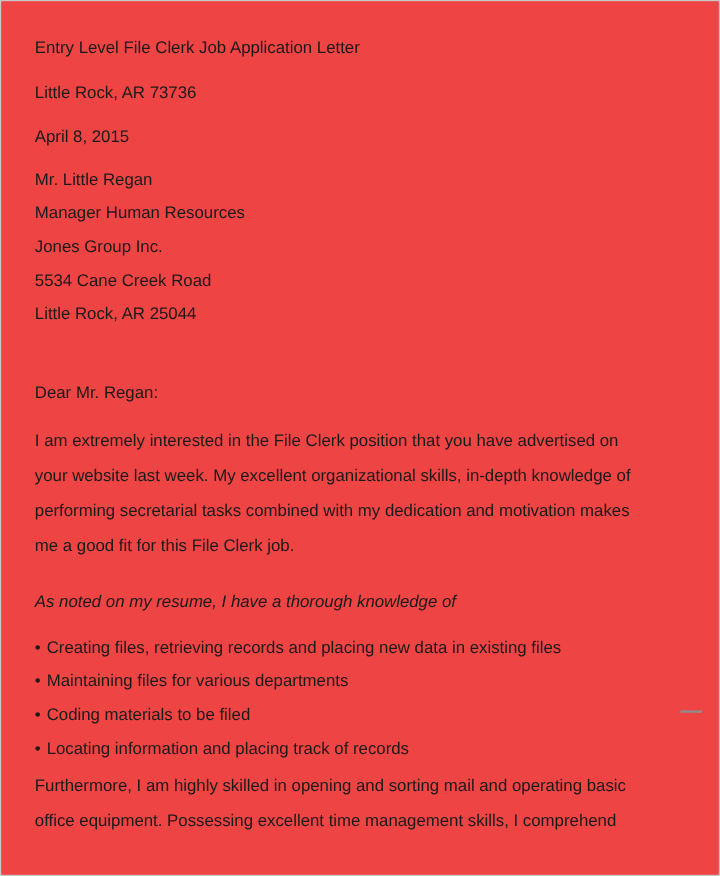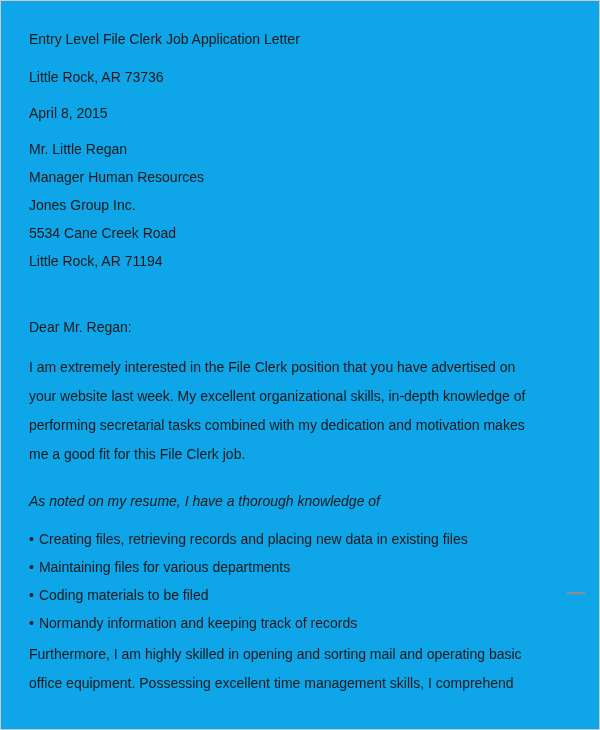--- a/index.html
+++ b/index.html
@@ -3,21 +3,21 @@
 <meta charset="utf-8">
 <style>
   * { margin: 0; padding: 0; box-sizing: border-box; }
   html, body { width: 600px; height: 730px; background: #ffffff; }
   body { font-family: "Liberation Sans", sans-serif; }
 
   .page {
     position: relative;
     width: 600px;
     height: 730px;
-    background: #0ea5e9;
+    background: #ef4444;
     border: 1px solid #c9c9c9;
     padding: 24px 27px 0 28px;
     overflow: hidden;
     color: #1a1a1a;
     font-size: 14px;
   }
 
   .line { line-height: 29px; white-space: nowrap; }
 
   .sender-address { margin-top: 9px; }
@@ -52,39 +52,39 @@
     <div class="line">Little Rock, AR 73736</div>
   </div>
 
   <div class="line date-line">April 8, 2015</div>
 
   <div class="recipient-block">
     <div class="line">Mr. Little Regan</div>
     <div class="line">Manager Human Resources</div>
     <div class="line">Jones Group Inc.</div>
     <div class="line">5534 Cane Creek Road</div>
-    <div class="line">Little Rock, AR 71194</div>
+    <div class="line">Little Rock, AR 25044</div>
   </div>
 
   <div class="line salutation">Dear Mr. Regan:</div>
 
   <div class="para-1">
     <div class="line">I am extremely interested in the File Clerk position that you have advertised on</div>
     <div class="line">your website last week. My excellent organizational skills, in-depth knowledge of</div>
     <div class="line">performing secretarial tasks combined with my dedication and motivation makes</div>
     <div class="line">me a good fit for this File Clerk job.</div>
   </div>
 
   <div class="line para-2">As noted on my resume, I have a thorough knowledge of</div>
 
   <ul class="bullet-list">
     <li class="line"><span class="bullet-glyph">•</span><span>Creating files, retrieving records and placing new data in existing files</span></li>
     <li class="line"><span class="bullet-glyph">•</span><span>Maintaining files for various departments</span></li>
     <li class="line"><span class="bullet-glyph">•</span><span>Coding materials to be filed</span></li>
-    <li class="line"><span class="bullet-glyph">•</span><span>Normandy information and keeping track of records</span></li>
+    <li class="line"><span class="bullet-glyph">•</span><span>Locating information and placing track of records</span></li>
   </ul>
 
   <div class="para-3">
     <div class="line">Furthermore, I am highly skilled in opening and sorting mail and operating basic</div>
     <div class="line">office equipment. Possessing excellent time management skills, I comprehend</div>
   </div>
 
   <div class="dash-mark"></div>
 
 </div>

